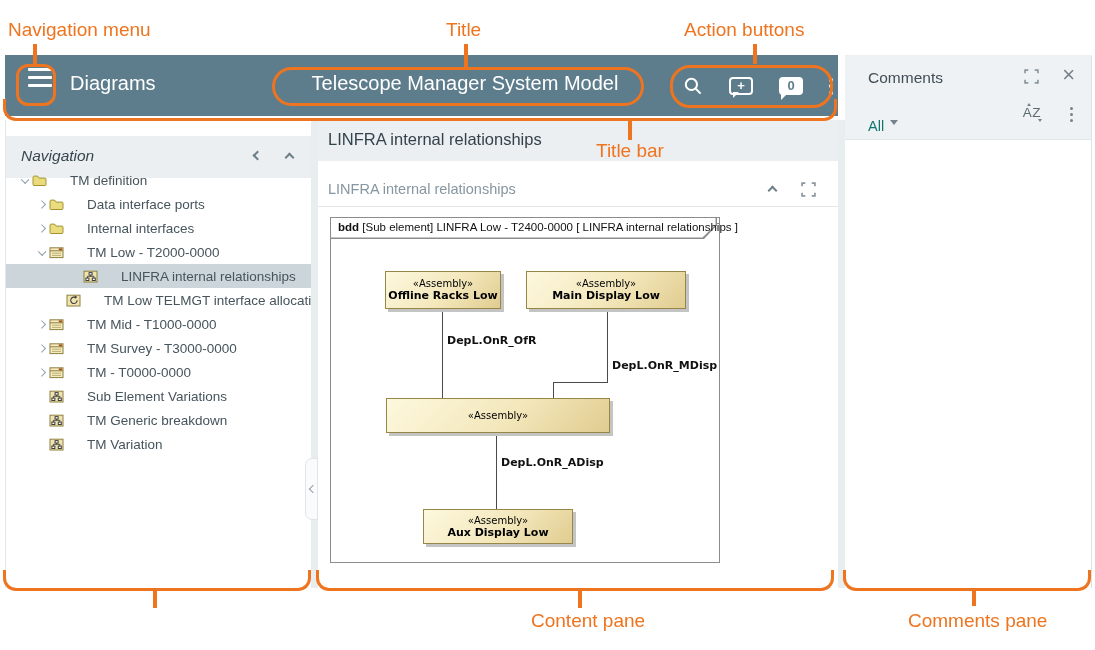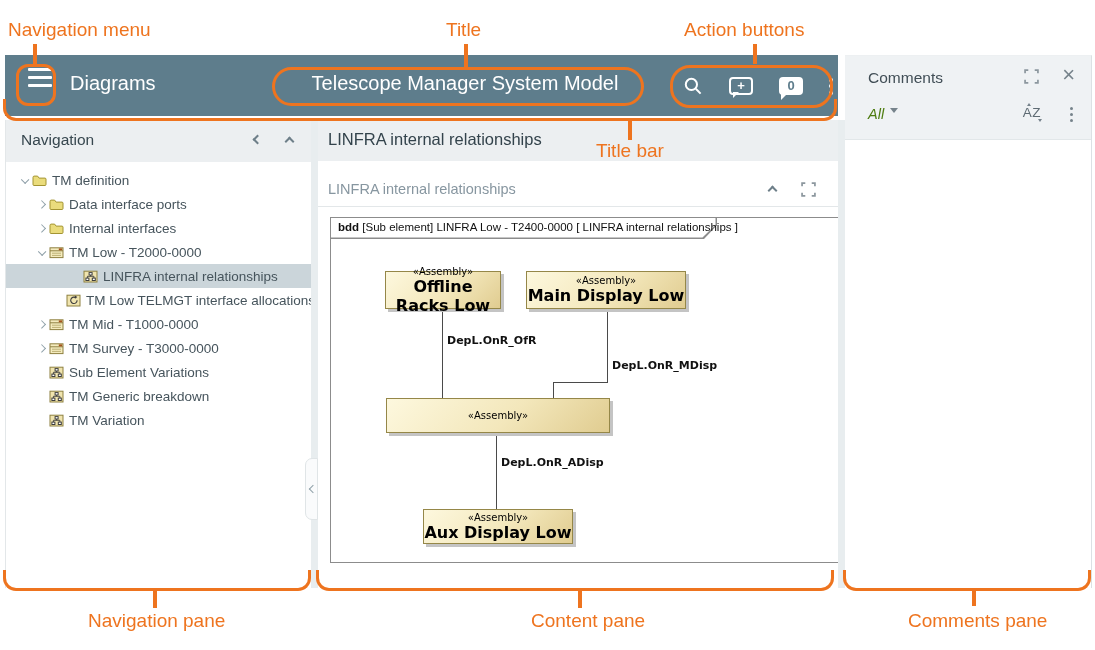--- a/index.html
+++ b/index.html
@@ -16,71 +16,71 @@
   .bubble { position:relative; width:24px; height:18px; border-radius:4px; }
   .bubble.outline { border:2px solid #fff; color:#fff; }
   .bubble.filled  { background:#fff; color:#5E7D8C; }
   .bubble .glyph { position:absolute; left:0; right:0; top:50%; transform:translateY(-54%); text-align:center; font-size:13px; font-weight:bold; line-height:1; }
   .bubble::after { content:""; position:absolute; left:2px; bottom:-5px; border:3.5px solid transparent; border-top-color:#fff; border-left-color:#fff; }
   .kebab i, .kebab-gray i { display:block; width:4px; height:4px; border-radius:50%; background:#fff; margin:2.5px auto; }
   .kebab-gray i { background:#76838B; width:3.5px; height:3.5px; }
 
   
   .nav-pane { position:absolute; left:5px; top:120px; width:306px; height:468px; background:#fff; border-left:1px solid #E3E7E9; }
-  .pane-header { position:absolute; left:0; top:0; width:100%; height:42px; background:#ECEFF1; }
+  .pane-header { position:absolute; left:0; top:16px; width:100%; height:42px; background:#ECEFF1;font-style:italic; }
   .pane-header .ph-title { position:absolute; left:15px; top:11px; font-size:15.5px; color:#37474F; }
   .chev { display:inline-block; width:7px; height:7px; border-left:2px solid #6E7F89; border-bottom:2px solid #6E7F89; }
   .chev.left { transform:rotate(45deg); }
   .chev.up { transform:rotate(135deg); }
   .tree { position:absolute; left:0; top:48px; width:100%; }
   .tree-row { position:relative; height:24px; display:flex; align-items:center; font-size:13.5px; color:#46545C; white-space:nowrap; cursor:pointer; }
   .tree-row.selected { background:#CBD5DA; }
   .caret { width:14px; flex:0 0 14px; display:flex; justify-content:center; }
   .caret b { width:5.5px; height:5.5px; border-left:1.6px solid #8FA0A9; border-bottom:1.6px solid #8FA0A9; }
   .caret.collapsed b { transform:rotate(-135deg); margin-top:1px; }
   .caret.expanded b { transform:rotate(-45deg); }
   .ticon { width:17px; flex:0 0 17px; display:flex; align-items:center; }
-  .tree-label { margin-left:3px; }
+  .tree-label { margin-left:21px; }
 
   .splitter1 { position:absolute; left:311px; top:120px; width:7px; height:468px; background:#E8EDEF; }
   .split-handle { position:absolute; left:305px; top:458px; width:13px; height:62px; background:#FAFBFC; border:1px solid #E0E5E7; border-radius:7px 0 0 7px; display:flex; align-items:center; justify-content:center; cursor:pointer; }
   .split-handle b { width:6px; height:6px; border-left:1.6px solid #8FA0A9; border-bottom:1.6px solid #8FA0A9; transform:rotate(45deg); margin-left:2px; }
 
   .content-pane { position:absolute; left:318px; top:120px; width:520px; height:468px; background:#fff; }
   .content-header { position:absolute; left:0; top:0; width:100%; height:41px; background:#ECEFF1; }
   .content-header span { position:absolute; left:10px; top:10px; font-size:16.5px; color:#33434C; }
   .section-bar { position:absolute; left:0; top:53px; width:100%; height:34px; border-bottom:1px solid #E3E7E9; }
   .section-bar .sec-title { position:absolute; left:10px; top:8px; font-size:14.5px; color:#8796A0; }
   .section-bar .sec-collapse { position:absolute; right:62px; top:14px; }
   .section-bar .fs-icon { position:absolute; right:22px; top:9px; }
 
   
-  .frame { position:absolute; left:12px; top:97px; width:514px; height:346px; border:1px solid #8C8C8C; background:#fff; }
+  .frame { position:absolute; left:12px; top:97px; width:390px; height:346px; border:1px solid #8C8C8C; background:#fff; }
   .frame-tab { position:absolute; left:0; top:0; width:386px; height:21px; background:#8C8C8C;
                clip-path:polygon(0 0,100% 0,100% 35%,calc(100% - 13px) 100%,0 100%); }
   .frame-tab .inner { position:absolute; left:0; top:0; width:calc(100% - 1.5px); height:calc(100% - 1.5px); background:#fff;
                clip-path:polygon(0 0,100% 0,100% 35%,calc(100% - 13px) 100%,0 100%); }
   .frame-label { position:absolute; left:7px; top:3px; font-size:11.5px; color:#111; white-space:nowrap; }
   .frame-label b { font-weight:bold; }
   .block { position:absolute; background:linear-gradient(135deg,#FDF8DE 0%,#F3E7BB 55%,#E0CC90 100%);
            border:1px solid #958748; box-shadow:3px 3px 0 #C4C4C4; text-align:center; color:#000; cursor:pointer;
            display:flex; flex-direction:column; justify-content:center; font-family:"DejaVu Sans", sans-serif; }
   .block .st { font-size:10px; }
-  .block .nm { font-size:16px; font-weight:bold; }
+  .block .nm { font-size:11px; font-weight:bold; }
   .cline { position:absolute; background:#4A4A4A; }
   .clabel { position:absolute; font-size:11px; color:#111; font-family:"DejaVu Sans", sans-serif; white-space:nowrap;font-weight:bold; }
 
   .splitter2 { position:absolute; left:838px; top:120px; width:7px; height:468px; background:#E8EDEF; }
 
   .comments-pane { position:absolute; left:845px; top:55px; width:247px; height:533px; background:#fff; border-right:1px solid #DCE1E4; border-top:1px solid #EDF0F2; }
   .comments-head { position:absolute; left:0; top:0; width:100%; height:84px; background:#EFF2F4; border-bottom:1px solid #E2E7E9; }
   .c-title { position:absolute; left:23px; top:13px; font-size:15.5px; color:#414E56; }
   .c-close { position:absolute; right:16px; top:8px; font-size:22px; color:#76838B; cursor:pointer; line-height:1; }
   .c-fs { position:absolute; right:52px; top:13px; cursor:pointer; }
-  .c-filter { position:absolute; left:23px; top:50px; font-size:14.5px; color:#4d7c0f; cursor:pointer;font-style:italic; }
+  .c-filter { position:absolute; left:23px; top:62px; font-size:14.5px; color:#0f766e; cursor:pointer; }
   .c-filter .tri { display:inline-block; margin-left:6px; vertical-align:2px; border:4px solid transparent; border-top:5px solid #76838B; }
   .c-sort { position:absolute; right:50px; top:49px; font-size:13.5px; color:#5E6B73; letter-spacing:0.5px; cursor:pointer; }
   .c-sort .ar-up { position:absolute; left:4px; top:-4px; border:2.6px solid transparent; border-bottom:3.5px solid #76838B; }
   .c-sort .ar-dn { position:absolute; right:-1px; bottom:-4px; border:2.6px solid transparent; border-top:3.5px solid #76838B; }
   .c-kebab { position:absolute; right:18px; top:48px; cursor:pointer; }
   .ann-label { position:absolute; font-size:19px; color:#EE741F; white-space:nowrap; }
   .pill { position:absolute; border:3.5px solid #EE741F; border-radius:20px; }
   .tick { position:absolute; width:3.5px; background:#EE741F; }
   .bracket { position:absolute; border:3.5px solid #EE741F; border-top:none; border-radius:0 0 13px 13px; }
   .fs-svg path { fill:none; stroke:#8C979E; stroke-width:1.6; }
@@ -218,20 +218,35 @@
           <span class="ticon">
             <svg width="15" height="13">
               <rect x="1" y="1.8" width="13" height="9.8" fill="#F4EBBE" stroke="#8E8040"></rect>
               <line x1="1" y1="4.8" x2="14" y2="4.8" stroke="#8E8040"></line>
               <line x1="3" y1="7.2" x2="12" y2="7.2" stroke="#BCB075"></line>
               <line x1="3" y1="9.4" x2="12" y2="9.4" stroke="#BCB075"></line>
               <rect x="9.8" y="2.4" width="3.4" height="1.9" fill="#A5541C"></rect>
             </svg>
           </span>
           <span class="tree-label">TM Survey - T3000-0000</span>
+        </div>
+        <div class="tree-row" style="padding-left: 29px;">
+          <span class="caret collapsed">
+            <b></b>
+          </span>
+          <span class="ticon">
+            <svg width="15" height="13">
+              <rect x="1" y="1.8" width="13" height="9.8" fill="#F4EBBE" stroke="#8E8040"></rect>
+              <line x1="1" y1="4.8" x2="14" y2="4.8" stroke="#8E8040"></line>
+              <line x1="3" y1="7.2" x2="12" y2="7.2" stroke="#BCB075"></line>
+              <line x1="3" y1="9.4" x2="12" y2="9.4" stroke="#BCB075"></line>
+              <rect x="9.8" y="2.4" width="3.4" height="1.9" fill="#A5541C"></rect>
+            </svg>
+          </span>
+          <span class="tree-label">TM - T0000-0000</span>
         </div>
         <div class="tree-row" style="padding-left: 29px;">
           <span class="caret none"></span>
           <span class="ticon">
             <svg width="15" height="13">
               <rect x="1" y="1.2" width="13" height="10.8" fill="#F0E4AE" stroke="#8E8040"></rect>
               <path d="M7.6 5 v1.3 M4.4 8.1 v-1.8 h6.5 v1.8" fill="none" stroke="#3d3d3d" stroke-width=".9"></path>
               <rect x="6.1" y="2.6" width="3" height="2.4" fill="#fff" stroke="#3d3d3d"></rect>
               <rect x="2.9" y="8.1" width="3" height="2.4" fill="#fff" stroke="#3d3d3d"></rect>
               <rect x="9.3" y="8.1" width="3" height="2.4" fill="#fff" stroke="#3d3d3d"></rect>
@@ -338,21 +353,20 @@
           <i></i>
           <i></i>
         </div>
     </div>
   </div>
 
   <div class="ann-label" style="left:8px;  top:19px;">Navigation menu</div>
   <div class="ann-label" style="left:446px; top:19px;">Title</div>
   <div class="ann-label" style="left:684px; top:19px;">Action buttons</div>
   <div class="ann-label" style="left:596px; top:140px;">Title bar</div>
-  <div class="ann-label" style="left:88px;  top:610px;">Navigation pane</div>
   <div class="ann-label" style="left:531px; top:610px;">Content pane</div>
   <div class="ann-label" style="left:908px; top:610px;">Comments pane</div>
 
   <div class="tick" style="left:33px;  top:44px; height:23px;"></div>
   <div class="tick" style="left:464px; top:44px; height:24px;"></div>
   <div class="tick" style="left:753px; top:44px; height:20px;"></div>
   <div class="tick" style="left:628px; top:120px; height:20px;"></div>
   <div class="tick" style="left:153px; top:588px; height:20px;"></div>
   <div class="tick" style="left:578px; top:588px; height:20px;"></div>
   <div class="tick" style="left:972px; top:588px; height:18px;"></div>

